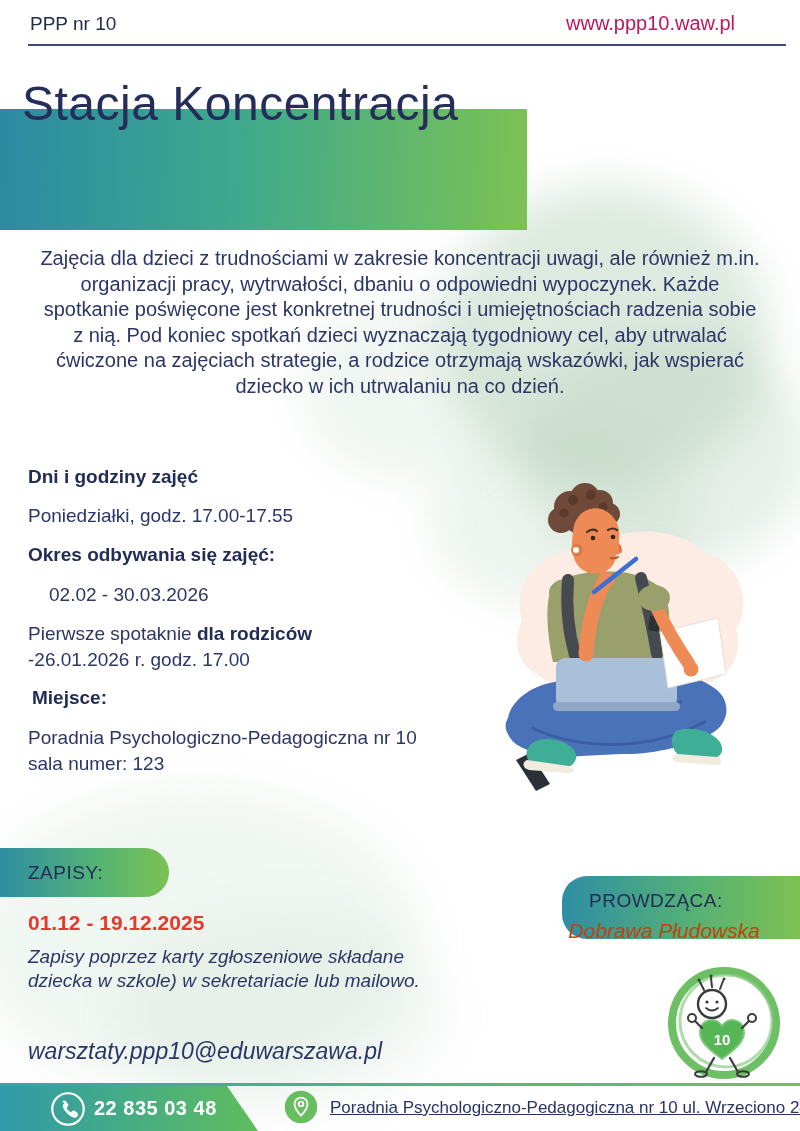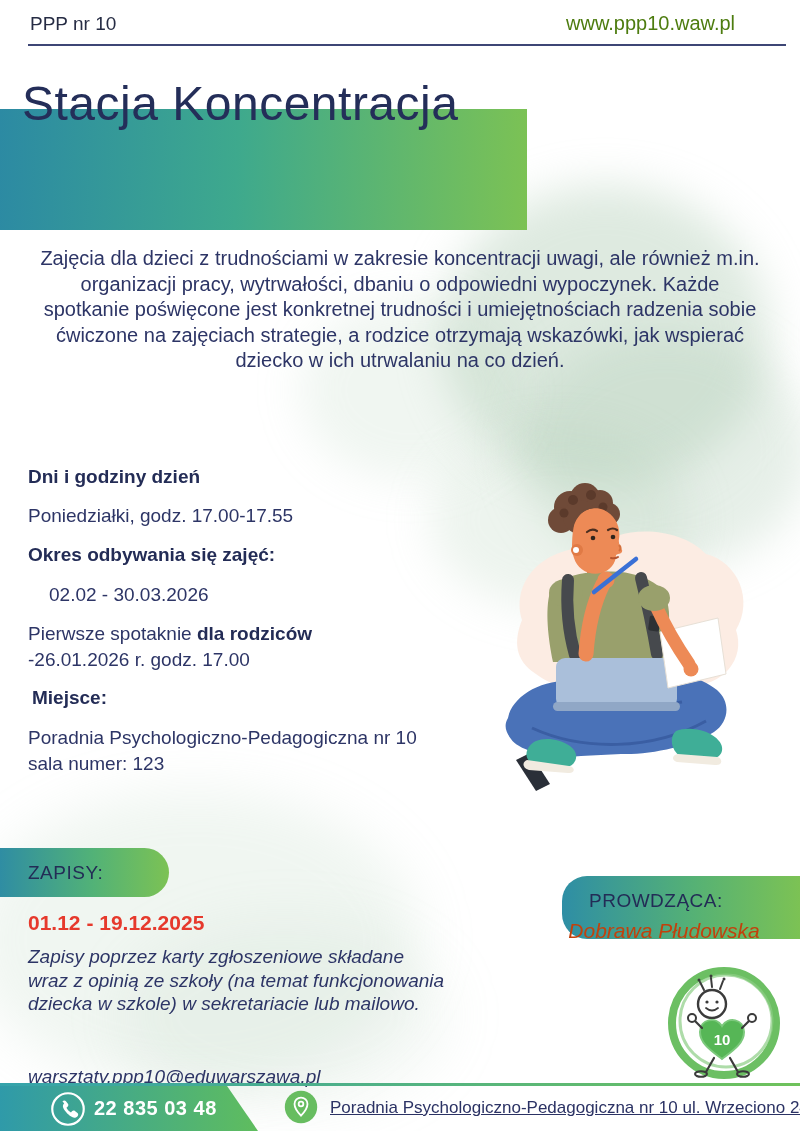--- a/index.html
+++ b/index.html
@@ -2,21 +2,21 @@
 <html><head>
 <meta charset="utf-8">
 <style>
   html,body{margin:0;padding:0;background:#ffffff;}
   .page{position:relative;width:800px;height:1131px;background:#ffffff;overflow:hidden;
         font-family:"Liberation Sans",sans-serif;color:#2d3566;}
   .abs{position:absolute;}
   .blob{position:absolute;border-radius:50%;filter:blur(22px);}
   
   .hdr-org{left:30px;top:13px;font-size:19px;color:#262c44;}
-  .hdr-site{right:65px;top:12px;font-size:20px;color:#4d7c0f;text-decoration:none;}
+  .hdr-site{right:65px;top:12px;font-size:20px;color:#be185d;text-decoration:none;}
   .hdr-rule{left:28px;top:44px;width:758px;height:2px;background:#3d4675;}
   
   .hero-banner{left:0;top:109px;width:527px;height:121px;
       background:linear-gradient(92deg,#2c8aa3 0%,#3ea98d 45%,#7cc254 100%);}
   .hero-title{left:22px;top:76px;font-size:48px;letter-spacing:.5px;color:#242e59;white-space:nowrap;}
   
   .intro{left:20px;top:246px;width:760px;text-align:center;font-size:20px;line-height:25.5px;color:#2d3566;}
   .intro div{white-space:nowrap;}
   
   .dt{left:28px;font-size:19px;color:#2d3566;white-space:nowrap;}
@@ -25,21 +25,21 @@
   
   .pill-left{left:0;top:848px;width:169px;height:49px;border-radius:0 25px 25px 0;
       background:linear-gradient(90deg,#2f8da3 0%,#52b277 55%,#7cc254 100%);}
   .pill-right{left:562px;top:876px;width:238px;height:63px;border-radius:25px 0 0 25px;
       background:linear-gradient(90deg,#2e8ea5 0%,#55b175 55%,#7cc254 100%);}
   .pill-txt{display:block;padding-left:28px;line-height:49px;font-weight:normal;font-size:19px;
       letter-spacing:.5px;color:#232c56;white-space:nowrap;}
   .dates-red{left:28px;top:911px;font-size:21px;font-weight:bold;color:#e6392c;white-space:nowrap;}
   .info-it{left:28px;top:945px;font-size:19px;font-style:italic;line-height:23.5px;color:#2d3566;}
   .info-it div{white-space:nowrap;}
-  .email{left:28px;top:1038px;font-size:19px;font-style:italic;color:#2d3566;text-decoration:none;white-space:nowrap;margin-top:28px;}
+  .email{left:28px;top:1038px;font-size:23px;font-style:italic;color:#2d3566;text-decoration:none;white-space:nowrap;}
   .instructor{left:545px;top:919px;width:238px;text-align:center;font-size:21px;font-style:italic;color:#c2410c;white-space:nowrap;}
   
   .ft-line{left:0;top:1083px;width:800px;height:3px;background:linear-gradient(90deg,#35a3ab,#6fc25b);}
   .ft-wedge{left:0;top:1086px;width:258px;height:45px;
       background:linear-gradient(90deg,#2f9aa9,#5fbd5e);
       clip-path:polygon(0 0,88% 0,100% 100%,0 100%);}
   .ft-phone{left:94px;top:1097px;font-size:20px;font-weight:bold;color:#ffffff;letter-spacing:.5px;white-space:nowrap;}
   .ft-addr{left:330px;top:1098px;font-size:17px;color:#2b3264;text-decoration:underline;white-space:nowrap;}
   svg{display:block;}
 </style>
@@ -59,25 +59,26 @@
   <a class="abs hdr-site" href="#">www.ppp10.waw.pl</a>
   <div class="abs hdr-rule"></div>
 
   <div class="abs hero-banner"></div>
   <div class="abs hero-title">Stacja Koncentracja</div>
 
   <div class="abs intro">
     <div>Zajęcia dla dzieci z trudnościami w zakresie koncentracji uwagi, ale również m.in.</div>
     <div>organizacji pracy, wytrwałości, dbaniu o odpowiedni wypoczynek. Każde</div>
     <div>spotkanie poświęcone jest konkretnej trudności i umiejętnościach radzenia sobie</div>
+    <div>z nią. Pod koniec spotkań dzieci wyznaczają tygodniowy cel, aby utrwalać</div>
     <div>ćwiczone na zajęciach strategie, a rodzice otrzymają wskazówki, jak wspierać</div>
     <div>dziecko w ich utrwalaniu na co dzień.</div>
   </div>
 
-  <div class="abs dt bold" style="top:466px;">Dni i godziny dzień</div>
+  <div class="abs dt bold" style="top:466px;">Dni i godziny zajęć</div>
   <div class="abs dt" style="top:505px;text-align:center;">Poniedziałki, godz. 17.00-17.55</div>
   <div class="abs dt bold" style="top:544px;">Okres odbywania się zajęć:</div>
   <div class="abs dt" style="top:584px;margin-left:21px;">02.02 - 30.03.2026</div>
   <div class="abs dt" style="top:621px;line-height:26px;"><span>Pierwsze spotaknie </span><b>dla rodziców</b><br><span>-26.01.2026 r. godz. 17.00</span></div>
   <div class="abs dt bold" style="top:687px;left:32px;">Miejsce:</div>
   <div class="abs dt" style="top:725px;line-height:26px;"><span>Poradnia Psychologiczno-Pedagogiczna nr 10</span><br><span>sala numer: 123</span></div>
 
   <svg class="abs" style="left:470px;top:450px;" width="330" height="350" viewBox="0 0 330 350">
     <path d="M52,170 C40,128 78,94 126,98 C150,74 210,76 236,104 C268,112 284,150 266,180 C276,210 252,238 214,236 C168,252 96,248 66,224 C44,210 44,190 52,170 Z" fill="#fcece3"></path>
     <path d="M116,112 L118,132 L134,132 L132,110 Z" fill="#e07a45"></path>
@@ -130,21 +131,20 @@
   </div>
 
   <div class="abs pill-right">
     <span class="pill-txt" style="padding-left:27px;">PROWDZĄCA:</span>
   </div>
 
   <div class="abs dates-red">01.12 - 19.12.2025</div>
 
   <div class="abs info-it">
     <div>Zapisy poprzez karty zgłoszeniowe składane</div>
-    <div>wraz z opinią ze szkoły (na temat funkcjonowania</div>
     <div>dziecka w szkole) w sekretariacie lub mailowo.</div>
   </div>
 
   <a class="abs email" href="#">warsztaty.ppp10@eduwarszawa.pl</a>
 
   <div class="abs instructor">Dobrawa Płudowska</div>
 
   <svg class="abs" style="left:660px;top:964px;" width="130" height="124" viewBox="0 0 130 124">
     <circle cx="64" cy="59" r="52" fill="none" stroke="#6cbf63" stroke-width="8"></circle>
     <circle cx="66" cy="57" r="46" fill="none" stroke="#8ccd85" stroke-width="3" opacity=".7"></circle>

